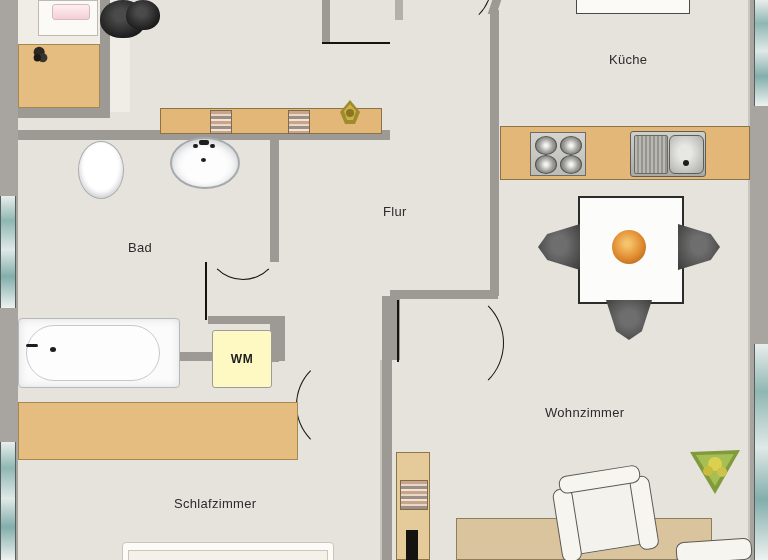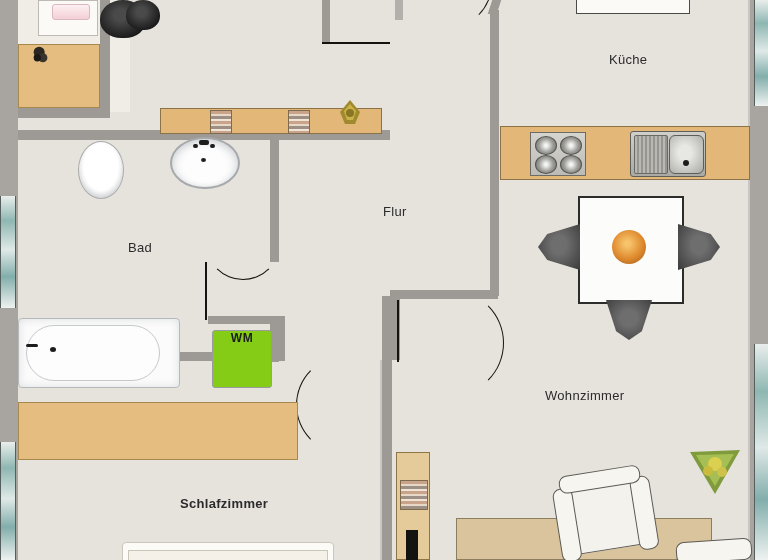--- a/index.html
+++ b/index.html
@@ -37,22 +37,22 @@
 
   
   .toilet{position:absolute;background:radial-gradient(ellipse at 50% 40%,#ffffff 55%,#e2e2e2 100%);
           border:1.5px solid #a9abad;border-radius:50%;box-shadow:inset 0 -3px 5px #d2d4d6;}
   .basin{position:absolute;background:radial-gradient(ellipse at 50% 55%,#fdfdfd 45%,#dfe1e3 100%);
          border:2px solid #a6a9ac;border-radius:50%;box-shadow:inset 0 2px 6px #ced1d4;}
   .faucet{position:absolute;background:#1d1d1d;border-radius:2px;}
   .tub{position:absolute;background:#fbfbfb;border:1.5px solid #b6b8ba;border-radius:4px;
        box-shadow:inset 0 0 9px #dcdee0;}
   .tub-inner{position:absolute;background:#fdfdfd;border:1.5px solid #c6c8ca;border-radius:36px;}
-  .wm{position:absolute;background:#84cc16;border:1.5px solid #9a9c9e;border-radius:3px;
-      display:flex;justify-content:center;}
+  .wm{position:absolute;background:#fef9c3;border:1.5px solid #9a9c9e;border-radius:3px;
+      display:flex;align-items:center;justify-content:center;}
   .wm span{font-size:12px;font-weight:bold;color:#1d1d1d;letter-spacing:.5px;}
 
   .hob{position:absolute;background:linear-gradient(#d6d4cf,#bdbbb6);border:1px solid #6d6b66;}
   .burner{position:absolute;border-radius:50%;background:radial-gradient(circle,#f4f4f2 10%,#9a9a96 55%,#6a6a66 100%);
           border:1px solid #55544f;}
   .sinkunit{position:absolute;background:linear-gradient(#cfcfcb,#a9a9a5);border:1px solid #5e5d58;border-radius:3px;}
   .drain-board{position:absolute;background:repeating-linear-gradient(90deg,#b8b8b4 0 2px,#96968f 2px 4px);
                border:1px solid #6a6962;border-radius:2px;}
   .sink-bowl{position:absolute;background:radial-gradient(ellipse at 45% 45%,#e7e7e4 25%,#a8a8a3 100%);
              border:1px solid #5e5d58;border-radius:6px;}
@@ -228,16 +228,16 @@
       <circle cx="22" cy="27" r="5" fill="#c8bb3e"></circle>
       <circle cx="36" cy="28" r="5" fill="#cfc24a"></circle>
     </svg>
   </div>
 
   <div class="whitebox" style="left:576px;top:270px;width:100px;height:36px;opacity:0;"></div>
 
   <div class="label" style="left:128px;top:240px;">Bad</div>
   <div class="label" style="left:383px;top:204px;">Flur</div>
   <div class="label" style="left:609px;top:52px;">Küche</div>
-  <div class="label" style="left:545px;top:388px;">Wohnzimmer</div>
-  <div class="label" style="left:180px;top:496px;font-weight:bold;">Schlafzimmer</div>
+  <div class="label" style="left:545px;top:405px;">Wohnzimmer</div>
+  <div class="label" style="left:174px;top:496px;">Schlafzimmer</div>
 
 </div>
 
 </body></html>

